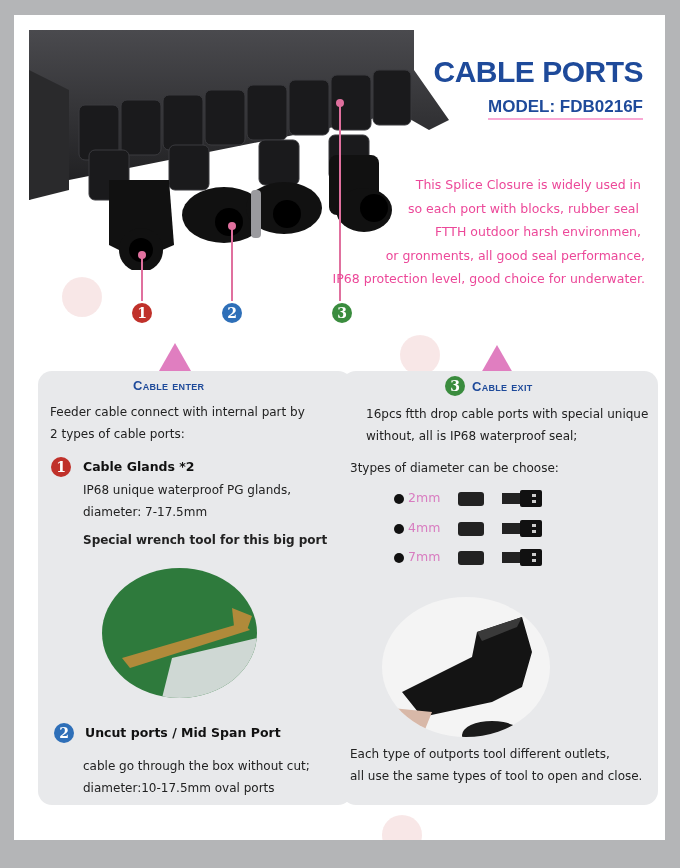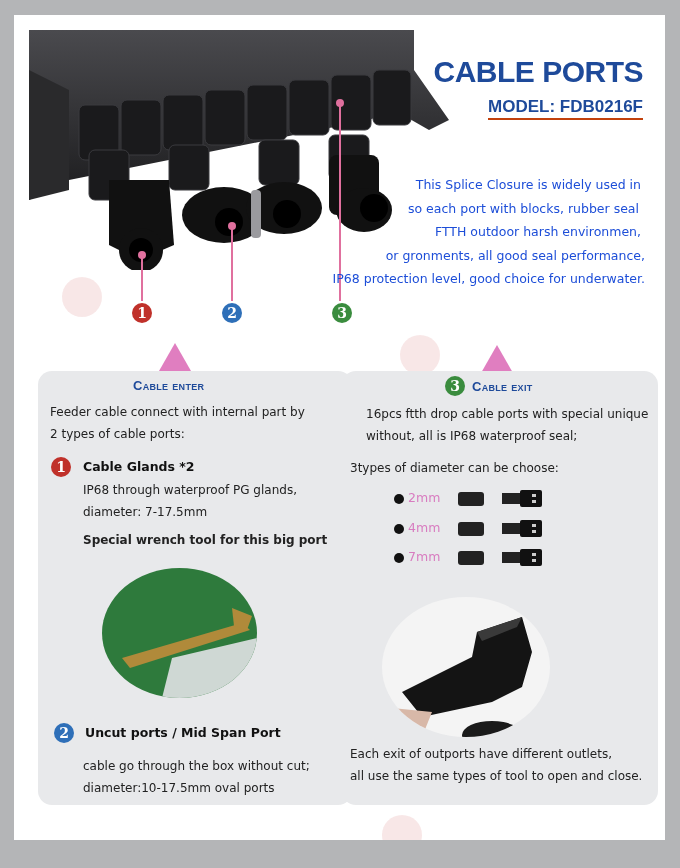--- a/index.html
+++ b/index.html
@@ -5,22 +5,22 @@
   * { box-sizing: border-box; margin: 0; padding: 0; }
   html, body { width: 680px; height: 868px; overflow: hidden; }
   body { background: #b4b5b7; font-family: "DejaVu Sans", sans-serif; position: relative; }
   .page { position: absolute; left: 14px; top: 15px; width: 651px; height: 825px; background: #ffffff; overflow: hidden; }
 
   
   .photo { position: absolute; left: 15px; top: 15px; width: 420px; height: 240px; }
   .photo svg { width: 100%; height: 100%; display: block; }
 
   .title { position: absolute; right: 22px; top: 40px; font-family: "Liberation Sans", sans-serif; font-weight: bold; font-size: 30px; color: #1e4a9a; letter-spacing: -0.5px; }
-  .model { position: absolute; right: 22px; top: 82px; font-family: "Liberation Sans", sans-serif; font-weight: bold; font-size: 17px; color: #1e4a9a; border-bottom: 2px solid #c2410c; padding-bottom: 1px; }
-  .intro { position: absolute; right: 20px; top: 158px; width: 330px; text-align: right; color: #1d4ed8; font-size: 12.5px; line-height: 23.5px; }
+  .model { position: absolute; right: 22px; top: 82px; font-family: "Liberation Sans", sans-serif; font-weight: bold; font-size: 17px; color: #1e4a9a; border-bottom: 2px solid #f9a8d4; padding-bottom: 1px; }
+  .intro { position: absolute; right: 20px; top: 158px; width: 330px; text-align: right; color: #ec4899; font-size: 12.5px; line-height: 23.5px; }
   .intro div { white-space: nowrap; }
 
   .pointer-line { position: absolute; width: 2px; background: #e0709e; }
   .pointer-dot { position: absolute; width: 8px; height: 8px; border-radius: 50%; background: #e0709e; }
   .num-badge { position: absolute; width: 20px; height: 20px; border-radius: 50%; color: #fff; font-family: "DejaVu Serif", serif; font-weight: bold; font-size: 14px; text-align: center; line-height: 20px; }
 
   .tri { position: absolute; width: 0; height: 0; border-left: 16px solid transparent; border-right: 16px solid transparent; border-bottom: 28px solid #e07ec0; }
 
   .panel { position: absolute; background: #e8e9eb; border-radius: 14px 14px 14px 14px; }
   .panel-left { left: 24px; top: 356px; width: 314px; height: 434px; }
@@ -121,21 +121,21 @@
   <div class="panel panel-left">
     <div class="panel-title" style="left:95px; top:7px;">Cable enter</div>
     <div class="ptext" style="left:12px; top:30px;">
       <div>Feeder cable connect with internal part by</div>
       <div>2 types of cable ports:</div>
     </div>
 
     <div class="num-badge" style="left:13px; top:86px; background:#c0312a;">1</div>
     <div class="sub-title" style="left:45px; top:88px;">Cable Glands *2</div>
     <div class="ptext" style="left:45px; top:108px;">
-      <div>IP68 through waterproof PG glands,</div>
+      <div>IP68 unique waterproof PG glands,</div>
       <div>diameter: 7-17.5mm</div>
     </div>
     <div class="ptext" style="left:45px; top:158px;font-weight:bold;">Special wrench tool for this big port</div>
 
     <div class="circle-img" style="left:64px; top:197px; width:155px; height:130px;">
       <svg viewBox="0 0 155 130" preserveAspectRatio="none">
         <rect width="155" height="130" fill="#2e7a3c"></rect>
         <path d="M120 0 L155 0 L155 40 Z" fill="#d8e8e0"></path>
         <path d="M70 90 L155 70 L155 130 L60 130 Z" fill="#cfd8d4"></path>
         <path d="M20 90 L140 55 L148 62 L28 100 Z" fill="#b08a3a"></path>
@@ -198,18 +198,18 @@
       <svg viewBox="0 0 168 140" preserveAspectRatio="none">
         <rect width="168" height="140" fill="#f4f4f4"></rect>
         <path d="M20 95 L90 60 L95 35 L140 20 L150 55 L140 90 L110 105 L40 120 Z" fill="#141414"></path>
         <path d="M95 35 L140 20 L135 30 L100 44 Z" fill="#3a3a3a"></path>
         <path d="M0 110 L50 115 L40 140 L0 140 Z" fill="#d8b8a8"></path>
         <ellipse cx="110" cy="138" rx="30" ry="14" fill="#1a1a1a"></ellipse>
       </svg>
     </div>
 
     <div class="ptext" style="left:8px; top:372px;">
-      <div>Each exit of outports have different outlets,</div>
+      <div>Each type of outports tool different outlets,</div>
       <div>all use the same types of tool to open and close.</div>
     </div>
   </div>
 
 </div>
 
 </body></html>

